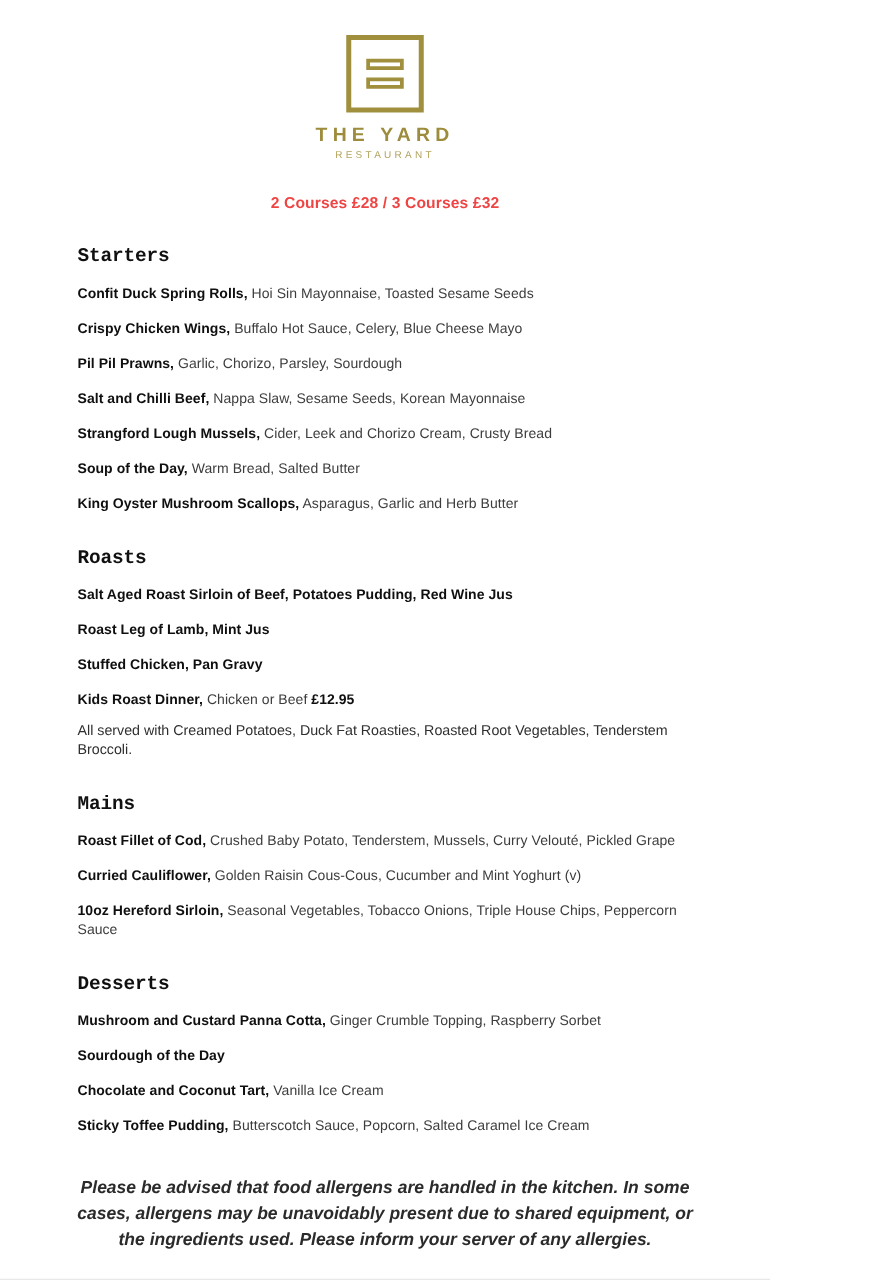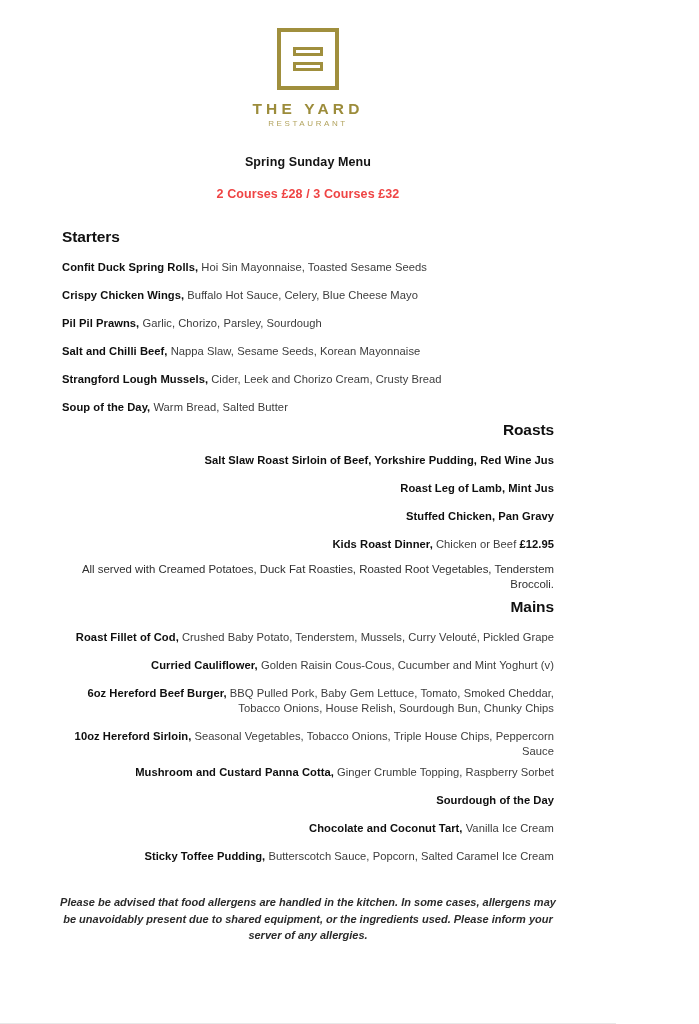--- a/index.html
+++ b/index.html
@@ -82,28 +82,29 @@
     margin-top: 18px;
     letter-spacing: .1px;
   }
 
   
   .content {
     padding: 0 62px 0 62px;
     margin-top: 27px;
   }
   .section { margin-bottom: 2px; }
-  .section + .section { margin-top: 6px; text-align: right; }
+  .section + .section { margin-top: 26px; }
 
   .section-title {
     font-size: 15.5px;
     font-weight: bold;
     color: #101010;
     margin-bottom: 14px;
     letter-spacing: -.1px;
+    font-family: Liberation Mono, monospace;
   }
 
   .item {
     font-size: 11.2px;
     line-height: 1.34;
     color: #3c3c3c;
     margin-bottom: 13px;
     letter-spacing: .05px;
   }
   .item:last-child { margin-bottom: 0; }
@@ -126,21 +127,21 @@
     color: #2f2f2f;
     line-height: 1.34;
     margin-top: -3px;
     margin-bottom: 0;
   }
 
   
   .disclaimer {
     margin: 30px 58px 0 58px;
     text-align: center;
-    font-size: 11px;
+    font-size: 14px;
     font-style: italic;
     font-weight: bold;
     line-height: 1.5;
     color: #2b2b2b;
   }
 </style>
 </head>
 <body>
 
 <div class="page">
@@ -148,50 +149,50 @@
   <div class="brand">
     <div class="logo-mark">
       <div class="logo-bar"></div>
       <div class="logo-bar"></div>
     </div>
     <div class="brand-name">THE YARD</div>
     <div class="brand-sub">RESTAURANT</div>
   </div>
 
   <div class="menu-header">
-    <div class="menu-title">Spring Sunday Menu</div>
     <div class="menu-price">2 Courses £28   / 3 Courses £32</div>
   </div>
 
   <div class="content">
       <div class="section">
         <div class="section-title">Starters</div>
         <div class="item"><span class="name">Confit Duck Spring Rolls,</span><span class="desc"> Hoi Sin Mayonnaise, Toasted Sesame Seeds</span></div>
         <div class="item"><span class="name">Crispy Chicken Wings,</span><span class="desc"> Buffalo Hot Sauce, Celery, Blue Cheese Mayo</span></div>
         <div class="item"><span class="name">Pil Pil Prawns,</span><span class="desc"> Garlic, Chorizo, Parsley, Sourdough</span></div>
         <div class="item"><span class="name">Salt and Chilli Beef,</span><span class="desc"> Nappa Slaw, Sesame Seeds, Korean Mayonnaise</span></div>
         <div class="item"><span class="name">Strangford Lough Mussels,</span><span class="desc"> Cider, Leek and Chorizo Cream, Crusty Bread</span></div>
         <div class="item"><span class="name">Soup of the Day,</span><span class="desc"> Warm Bread, Salted Butter</span></div>
+        <div class="item"><span class="name">King Oyster Mushroom Scallops,</span><span class="desc"> Asparagus, Garlic and Herb Butter</span></div>
       </div>
       <div class="section">
         <div class="section-title">Roasts</div>
-        <div class="item all-bold"><span class="name">Salt Slaw Roast Sirloin of Beef, Yorkshire Pudding, Red Wine Jus</span></div>
+        <div class="item all-bold"><span class="name">Salt Aged Roast Sirloin of Beef, Potatoes Pudding, Red Wine Jus</span></div>
         <div class="item all-bold"><span class="name">Roast Leg of Lamb, Mint Jus</span></div>
         <div class="item all-bold"><span class="name">Stuffed Chicken, Pan Gravy</span></div>
         <div class="item"><span class="name">Kids Roast Dinner,</span><span class="desc"> Chicken or Beef </span><span class="price">£12.95</span></div>
         <div class="section-note">All served with Creamed Potatoes, Duck Fat Roasties, Roasted Root Vegetables, Tenderstem Broccoli.</div>
       </div>
       <div class="section">
         <div class="section-title">Mains</div>
         <div class="item"><span class="name">Roast Fillet of Cod,</span><span class="desc"> Crushed Baby Potato, Tenderstem, Mussels, Curry Velouté, Pickled Grape</span></div>
         <div class="item"><span class="name">Curried Cauliflower,</span><span class="desc"> Golden Raisin Cous-Cous, Cucumber and Mint Yoghurt (v)</span></div>
-        <div class="item"><span class="name">6oz Hereford Beef Burger,</span><span class="desc"> BBQ Pulled Pork, Baby Gem Lettuce, Tomato, Smoked Cheddar, Tobacco Onions, House Relish, Sourdough Bun, Chunky Chips</span></div>
         <div class="item"><span class="name">10oz Hereford Sirloin,</span><span class="desc"> Seasonal Vegetables, Tobacco Onions, Triple House Chips, Peppercorn Sauce</span></div>
       </div>
       <div class="section">
+        <div class="section-title">Desserts</div>
         <div class="item"><span class="name">Mushroom and Custard Panna Cotta,</span><span class="desc"> Ginger Crumble Topping, Raspberry Sorbet</span></div>
         <div class="item all-bold"><span class="name">Sourdough of the Day</span></div>
         <div class="item"><span class="name">Chocolate and Coconut Tart,</span><span class="desc"> Vanilla Ice Cream</span></div>
         <div class="item"><span class="name">Sticky Toffee Pudding,</span><span class="desc"> Butterscotch Sauce, Popcorn, Salted Caramel Ice Cream</span></div>
       </div>
     </div>
 
   <div class="disclaimer">Please be advised that food allergens are handled in the kitchen. In some cases, allergens may be unavoidably present due to shared equipment, or the ingredients used. Please inform your server of any allergies.</div>
 
 </div>

